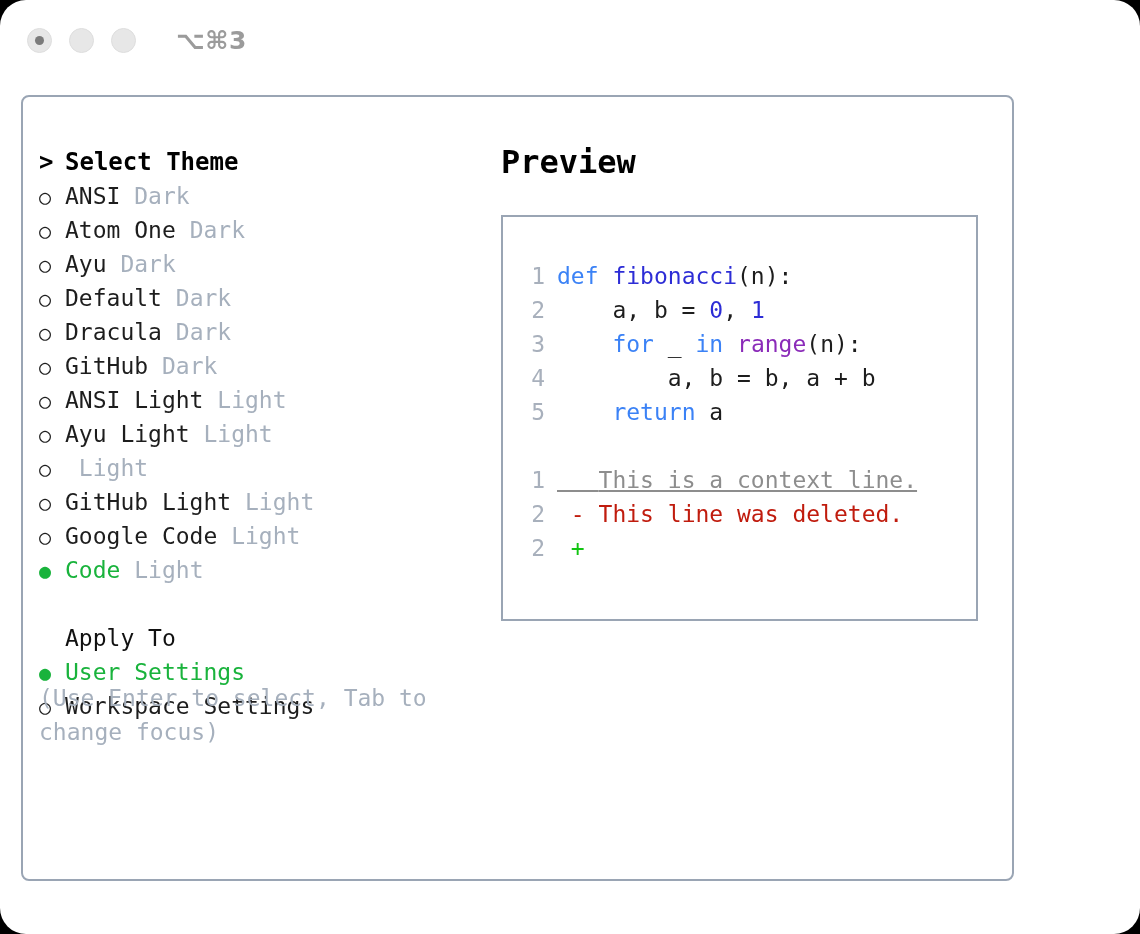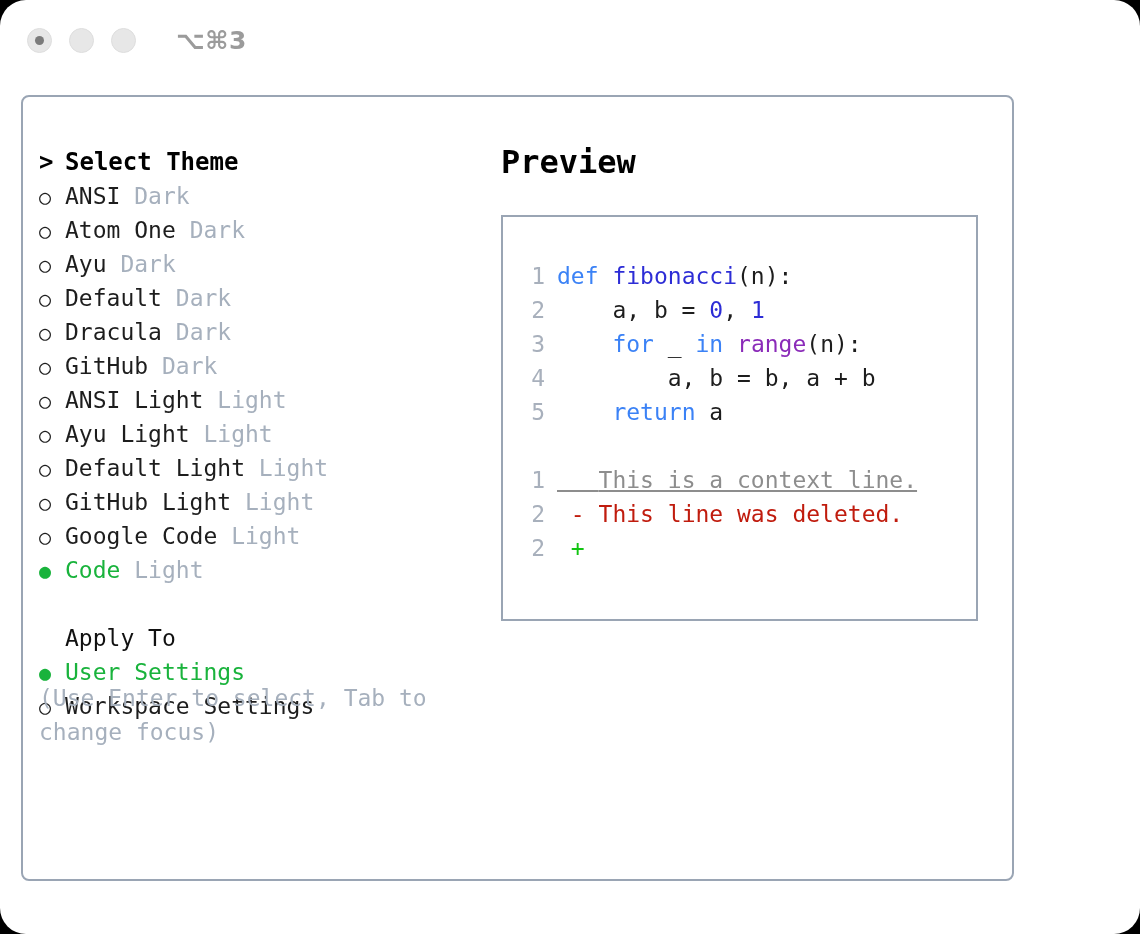--- a/index.html
+++ b/index.html
@@ -209,21 +209,21 @@
         </div>
         <div id="theme-list">
             <div class="row"><span class="bullet">○</span><span class="label">ANSI</span><span class="variant"> Dark</span></div>
             <div class="row"><span class="bullet">○</span><span class="label">Atom One</span><span class="variant"> Dark</span></div>
             <div class="row"><span class="bullet">○</span><span class="label">Ayu</span><span class="variant"> Dark</span></div>
             <div class="row"><span class="bullet">○</span><span class="label">Default</span><span class="variant"> Dark</span></div>
             <div class="row"><span class="bullet">○</span><span class="label">Dracula</span><span class="variant"> Dark</span></div>
             <div class="row"><span class="bullet">○</span><span class="label">GitHub</span><span class="variant"> Dark</span></div>
             <div class="row"><span class="bullet">○</span><span class="label">ANSI Light</span><span class="variant"> Light</span></div>
             <div class="row"><span class="bullet">○</span><span class="label">Ayu Light</span><span class="variant"> Light</span></div>
-            <div class="row"><span class="bullet">○</span><span class="label">Default Light</span><span class="variant"> Light</span></div>
+            <div class="row"><span class="bullet">○</span><span class="variant"> Light</span></div>
             <div class="row"><span class="bullet">○</span><span class="label">GitHub Light</span><span class="variant"> Light</span></div>
             <div class="row"><span class="bullet">○</span><span class="label">Google Code</span><span class="variant"> Light</span></div>
             <div class="row"><span class="bullet sel">●</span><span class="label sel">Code</span><span class="variant"> Light</span></div>
           </div>
 
         <div class="spacer-md"></div>
 
         <div class="row">
           <span class="bullet blank">○</span>
           <span class="sec-label">Apply To</span>

